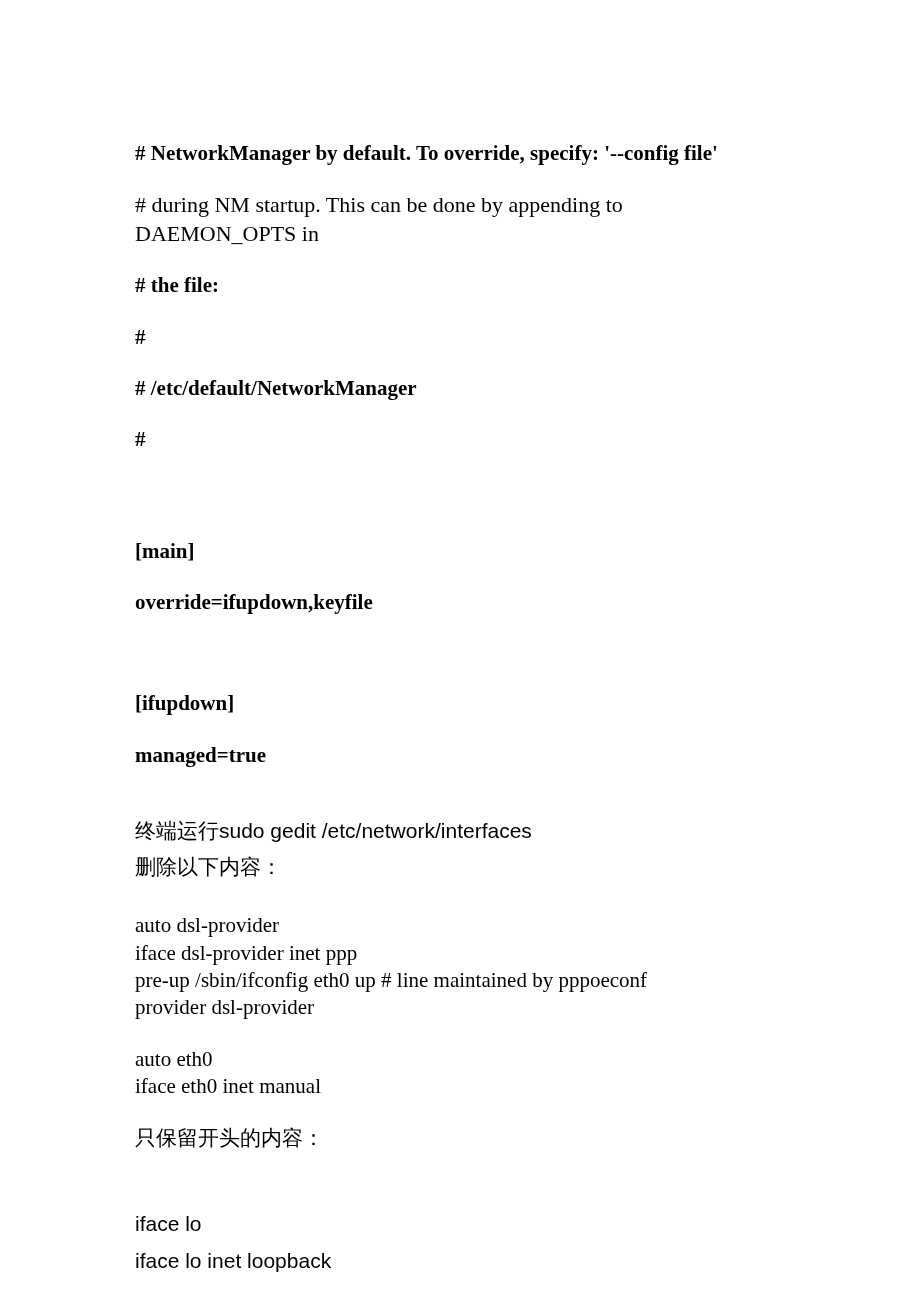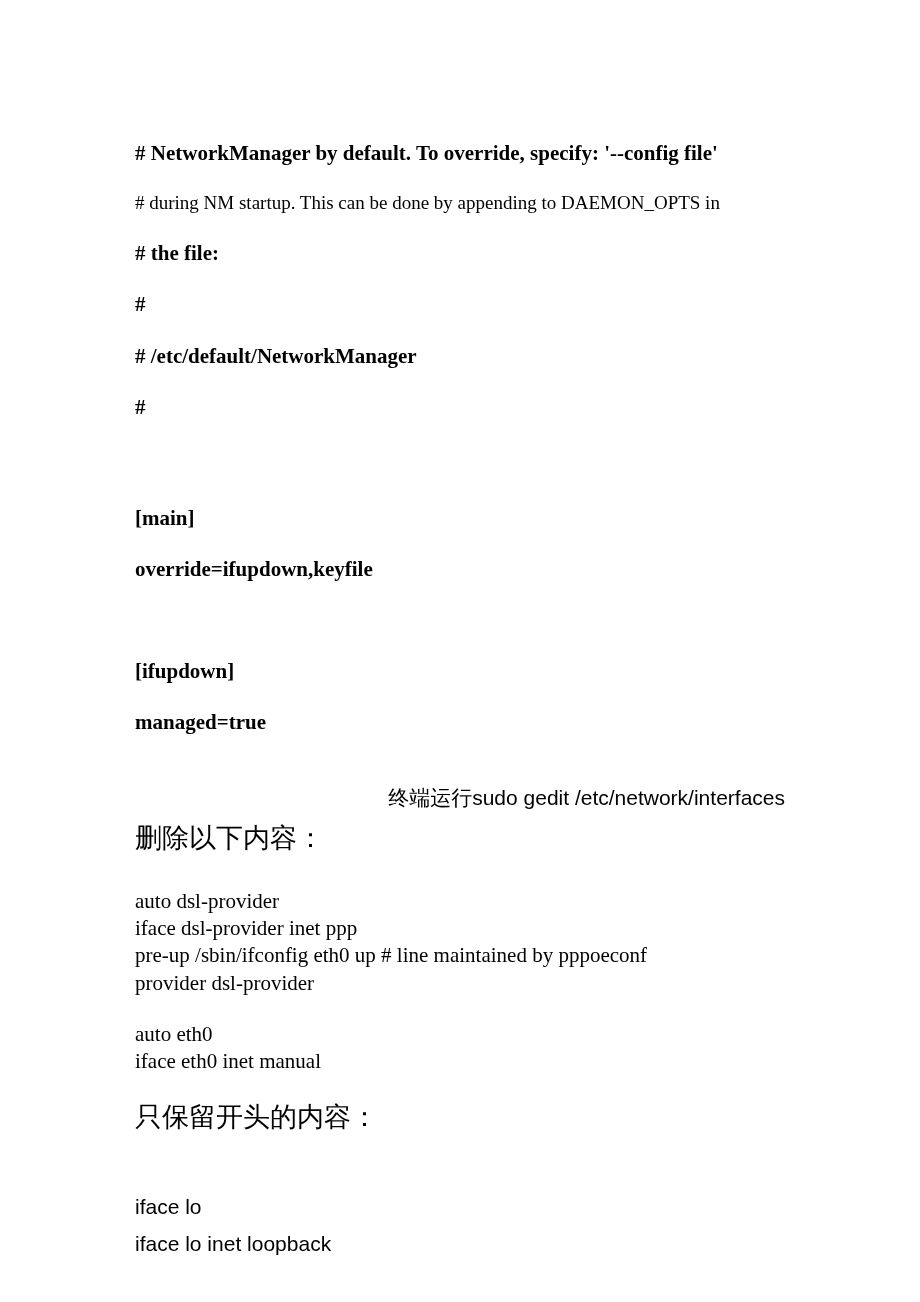--- a/index.html
+++ b/index.html
@@ -15,45 +15,44 @@
     }
     .serif-line {
       font-family: "Times New Roman", Times, serif;
       font-size: 21px;
       line-height: 1.3;
       margin: 0 0 24px 0;
       font-weight: bold;
     }
     .serif-block {
       font-family: "Times New Roman", Times, serif;
-      font-size: 19px;
+      font-size: 22px;
       line-height: 1.3;
       margin: 0 0 24px 0;
     }
     .sans-line {
       font-family: Arial, "Helvetica Neue", Helvetica, sans-serif;
       font-size: 21px;
       line-height: 1.3;
       margin: 0 0 10px 0;
     }
     .mixed-line {
       font-size: 21px;
       line-height: 1.3;
       margin: 0 0 8px 0;
-      text-align: right;
     }
     .mixed-line .cn {
       font-family: "SimSun", "Songti SC", serif;
     }
     .mixed-line .sans {
       font-family: Arial, "Helvetica Neue", Helvetica, sans-serif;
     }
     .cn-line {
       font-family: Liberation Sans, sans-serif;
-      font-size: 27px;
+      font-size: 21px;
       line-height: 1.3;
       margin: 0 0 8px 0;
     }
     .gap-med { height: 24px; }
     .gap-large { height: 60px; }
     .gap-xlarge { height: 50px; }
     .tight-block p {
       font-family: "Times New Roman", Times, serif;
       font-size: 21px;
       line-height: 1.3;

